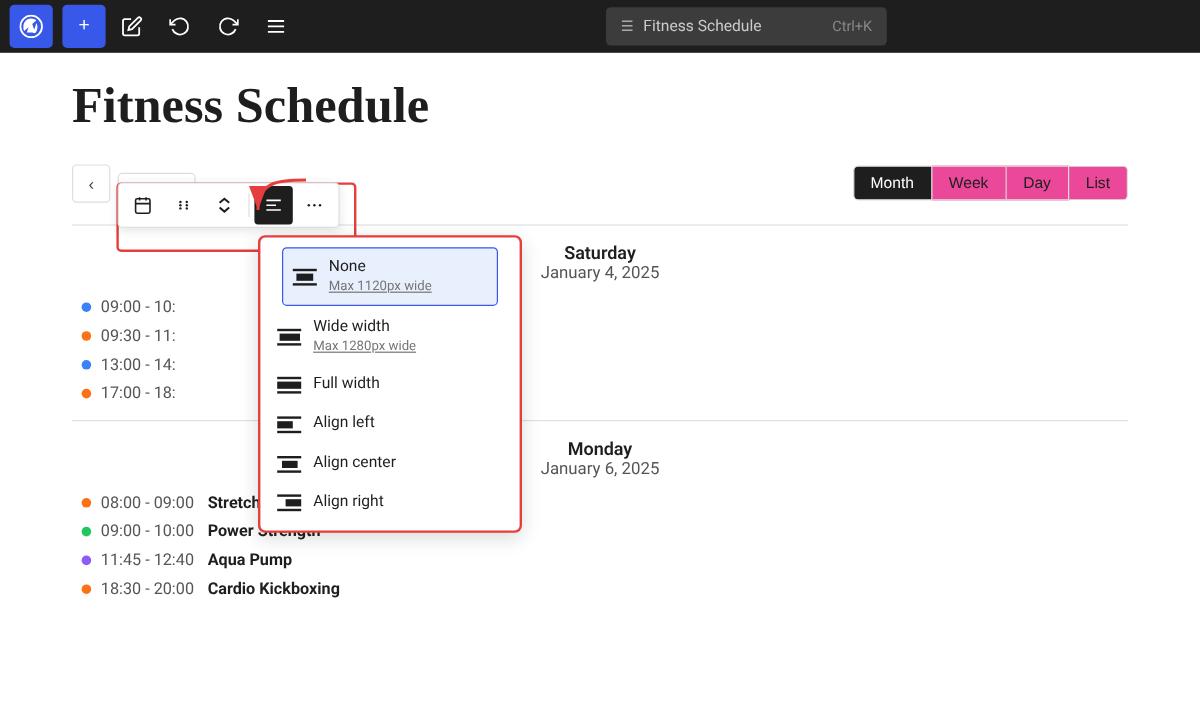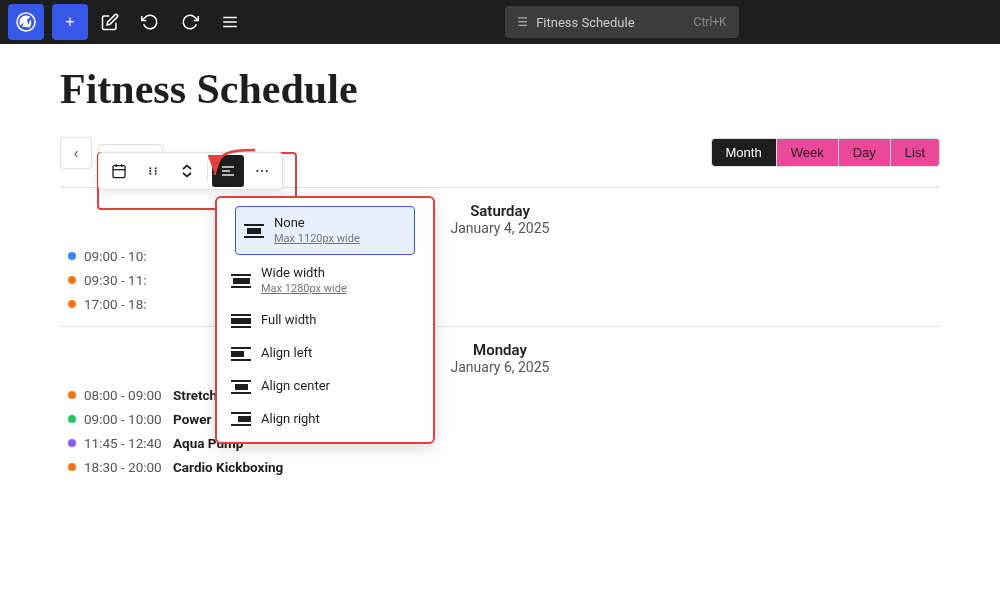--- a/index.html
+++ b/index.html
@@ -410,20 +410,24 @@
     </div>
     <div class="cal-event">
       <div class="cal-dot blue"></div>
       <span class="cal-event-time">09:00 - 10:</span>
     </div>
     <div class="cal-event">
       <div class="cal-dot orange"></div>
       <span class="cal-event-time">09:30 - 11:</span>
     </div>
     <div class="cal-event">
+      <div class="cal-dot blue"></div>
+      <span class="cal-event-time">13:00 - 14:</span>
+    </div>
+    <div class="cal-event">
       <div class="cal-dot orange"></div>
       <span class="cal-event-time">17:00 - 18:</span>
     </div>
   </div>
 
   <div class="cal-day-section">
     <div class="cal-day-header">
       <span class="cal-day-name">Monday</span>
       <span class="cal-day-date">January 6, 2025</span>
     </div>

